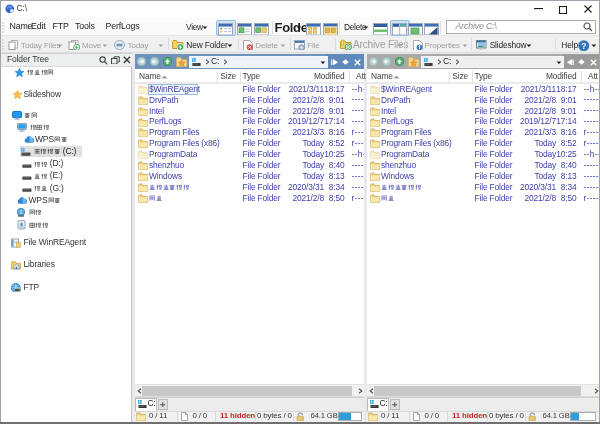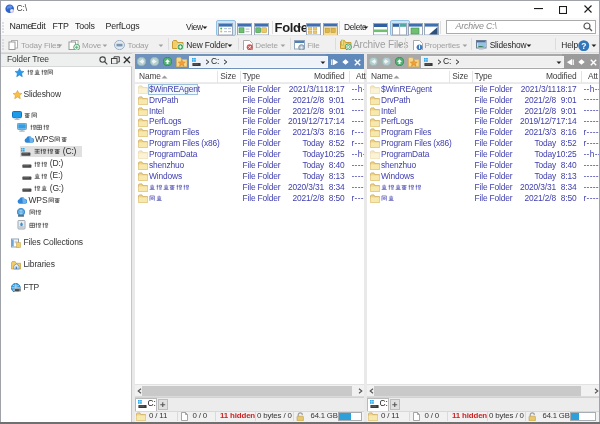--- a/index.html
+++ b/index.html
@@ -373,21 +373,21 @@
     </svg><svg width="6.375" height="6.375" viewBox="0 0 10 10" style="display:inline-block;vertical-align:-0.8px;margin:0 0.2px">
       <path d="M2.2 1.2v7.9 M1 3.5h2.6 M5.2 2.2h3.6v2.6H5.2z M5.2 6.4h3.6 M5.2 8.3h3.6" class="s"></path>
     </svg></div>
 <svg style="position:absolute;left:11px;top:238.4px" width="10" height="9.5" viewBox="0 0 10 9.5">
     <rect x="0.5" y="1" width="7" height="8" fill="#fff" stroke="#8f9fb0"></rect>
     <rect x="1.2" y="1.7" width="1.4" height="6.6" fill="#4f8fd0"></rect>
     <rect x="3.4" y="2.8" width="3.2" height="0.8" fill="#b0bac4"></rect>
     <rect x="3.4" y="4.4" width="3.2" height="0.8" fill="#b0bac4"></rect>
     <path d="M5.5 4.5h4v5h-4z" fill="#f0d070" stroke="#c0a040" stroke-width="0.5"></path>
   </svg>
-<div style="position:absolute;left:23.5px;top:237.45px;height:11.5px;line-height:11.5px;font-size:8.5px;color:#333;font-weight:normal;white-space:nowrap;letter-spacing:-0.15px;">Files Collections</div>
+<div style="position:absolute;left:23.5px;top:237.45px;height:11.5px;line-height:11.5px;font-size:8.5px;color:#333;font-weight:normal;white-space:nowrap;letter-spacing:-0.15px;">File WinREAgent</div>
 <svg style="position:absolute;left:11px;top:260.4px" width="10" height="9.5" viewBox="0 0 10 9.5">
     <path d="M0.4 2.5 L0.4 9 L9.6 9 L9.6 3.3 L5 3.3 L4.2 1.6 L1.2 1.6 z" fill="#f2cd68" stroke="#c79c35" stroke-width="0.7"></path>
     <path d="M2.8 9 L2.8 5.8 L5.4 3.9 L8 5.8 L8 9 z" fill="#e8f0f8" stroke="#4f7fb0" stroke-width="0.6"></path>
     <rect x="4.6" y="6.6" width="1.6" height="2.4" fill="#4f7fb0"></rect>
   </svg>
 <div style="position:absolute;left:23.5px;top:259.25px;height:11.5px;line-height:11.5px;font-size:8.5px;color:#333;font-weight:normal;white-space:nowrap;letter-spacing:-0.15px;">Libraries</div>
 <svg style="position:absolute;left:11px;top:282.7px" width="10" height="9.5" viewBox="0 0 10 9.5">
     <circle cx="4.8" cy="4.8" r="4.4" fill="#3f9fdd" stroke="#2a7fc0"></circle>
     <path d="M0.5 4.8h8.6 M4.8 0.5v8.6 M1.8 2.2c2 1.2 4 1.2 6 0 M1.8 7.4c2-1.2 4-1.2 6 0" stroke="#cfe6f5" stroke-width="0.7" fill="none"></path>
     <rect x="3.4" y="5.6" width="6.4" height="3" rx="0.6" fill="#4a4a4a" stroke="#e8e8e8" stroke-width="0.5"></rect>

